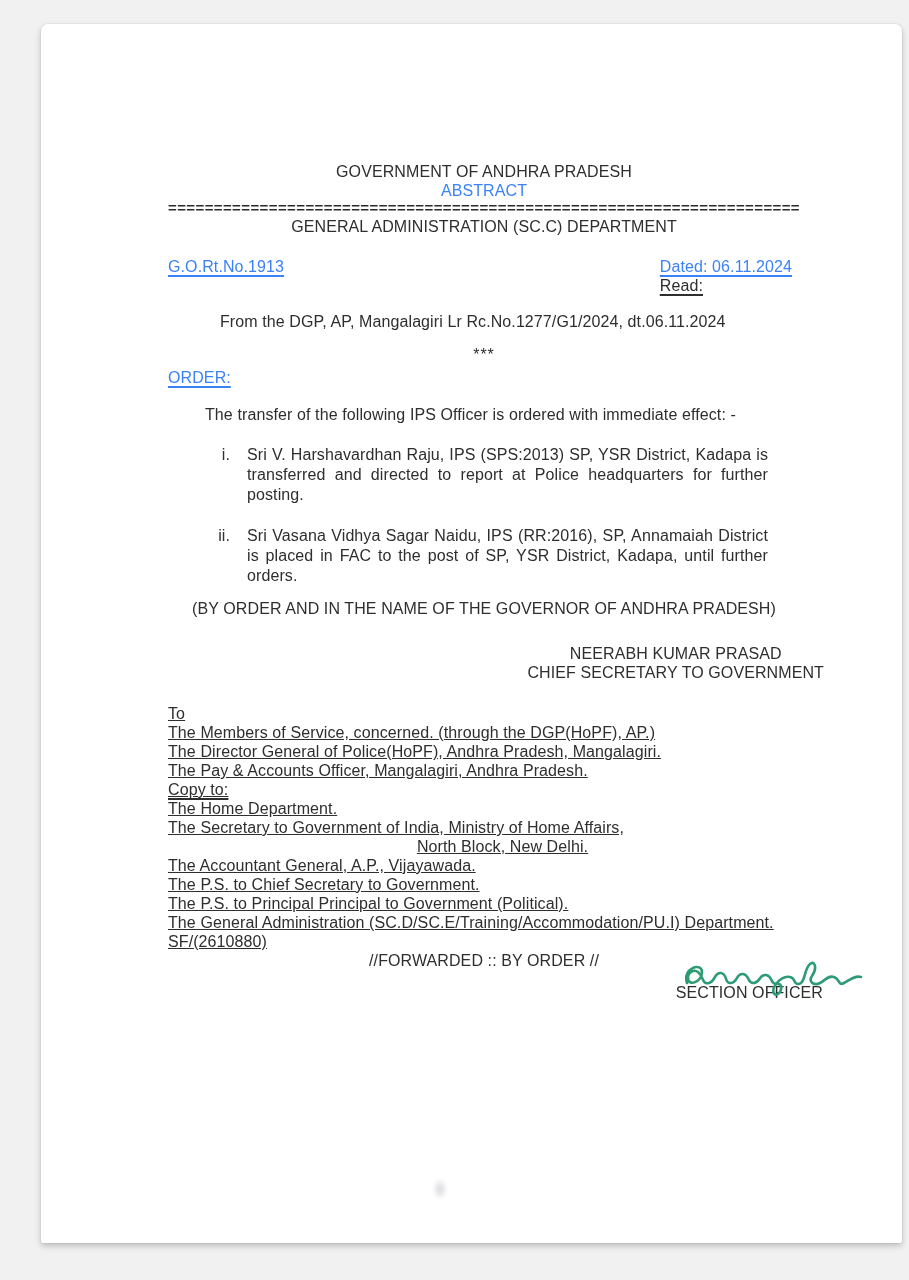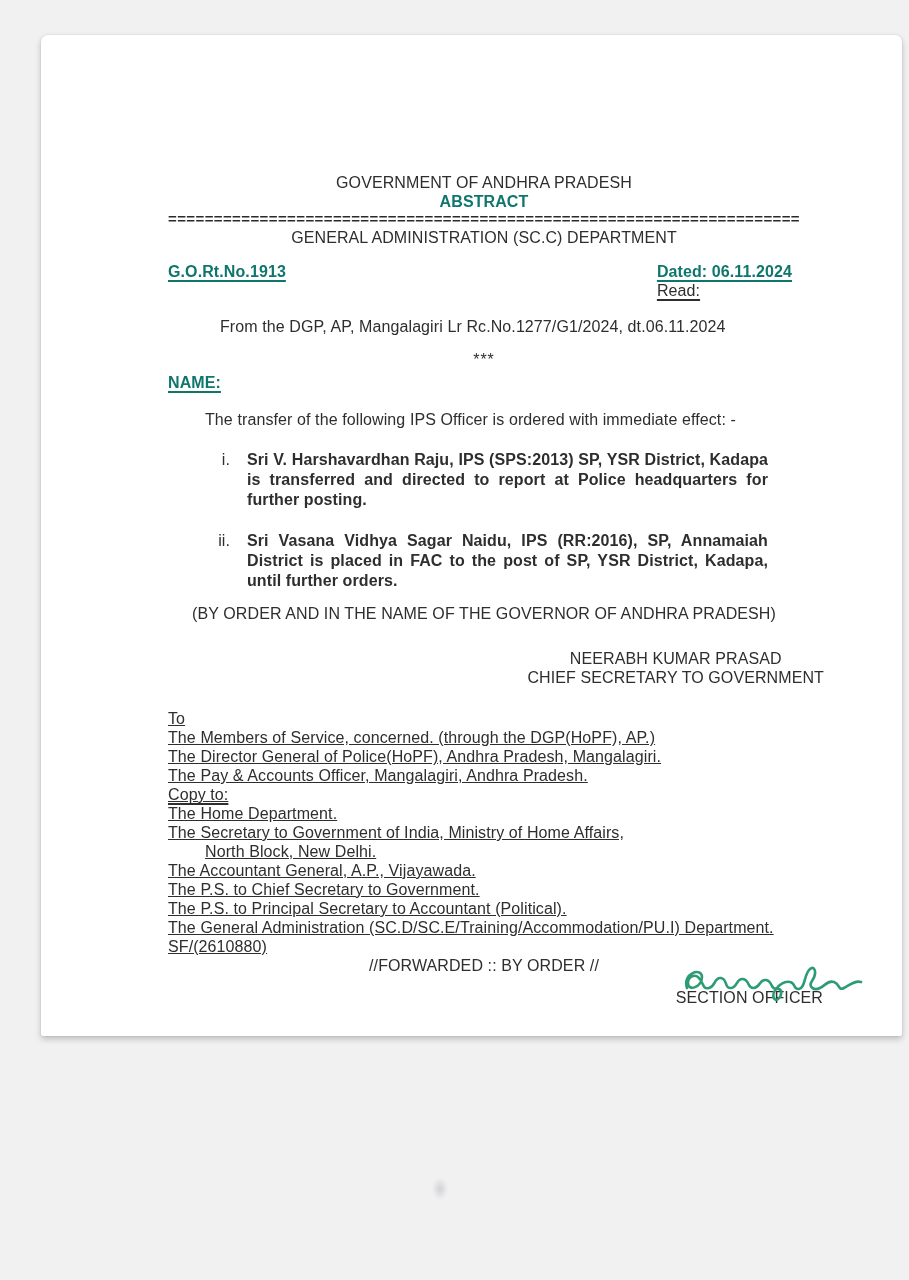--- a/index.html
+++ b/index.html
@@ -6,71 +6,71 @@
   html,body { width:909px; height:1280px; }
   body {
     background:#f1f1f2;
     font-family:"Liberation Sans", sans-serif;
     color:#2e2e2e;
     overflow:hidden;
     position:relative;
   }
   .paper {
     position:absolute;
-    left:41px; top:35px;
-    width:861px; height:1001px;
+    left:41px; top:24px;
+    width:861px; height:1219px;
     background:#ffffff;
     border-radius:7px 7px 2px 2px;
     box-shadow:0 3px 6px rgba(0,0,0,0.22), 0 0 0 1px rgba(0,0,0,0.03);
   }
   .content {
     position:absolute;
     left:0; top:0; right:0; bottom:0;
     padding:139px 102px 0 127px;
     font-size:16px;
     line-height:19px;
     letter-spacing:0.1px;
   }
   .t-center { text-align:center; }
-  .bold { font-weight:bold; color:#0f766e; }
+  .bold { font-weight:normal; color:#3b82f6; }
   .u { text-decoration:underline; text-underline-offset:3px; text-decoration-thickness:1.5px; }
   .title-line { line-height:18px; }
   .subject { margin-top:13px; }
   .separator {
     margin-top:1px;
     font-size:15px;
     line-height:14px;
     font-weight:bold;
     letter-spacing:0.4px;
     white-space:nowrap;
     overflow:hidden;
     color:#2a2a2a;
   }
   .department { margin-top:2px; }
   .go-row {
-    margin-top:15px;
+    margin-top:21px;
     display:flex;
     justify-content:space-between;
     align-items:flex-start;
   }
   .dated-block { text-align:left; margin-right:8px; }
   .reference { margin-top:17px; margin-left:52px; }
   .stars { margin-top:14px; text-align:center; letter-spacing:1px; }
   .order-label { margin-top:4px; }
   .intro { margin-top:18px; text-indent:37px; }
   .order-list { margin-top:21px; }
   .order-item { display:flex; line-height:20px; }
   .order-item + .order-item { margin-top:21px; }
   .item-num { width:20px; margin-left:42px; text-align:right; flex:none; }
-  .item-text { margin-left:17px; width:521px; text-align:justify;font-weight:bold; }
+  .item-text { margin-left:17px; width:521px; text-align:justify; }
   .by-order { margin-top:13px; text-align:center; }
   .signatory { margin-top:26px; text-align:right; margin-right:-24px; }
   .signatory .inner { display:inline-block; text-align:center; }
   .address { margin-top:22px;text-decoration:underline; }
-  .address .indent { margin-left:37px; }
+  .address .indent { margin-left:37px;text-align:center; }
   .forwarded { text-align:center; margin-top:0; }
   .sign-block { position:relative; margin-top:13px; text-align:right; margin-right:-23px; height:50px; }
   .sign-label { display:inline-block; position:relative; }
   .signature-svg { position:absolute; right:-42px; top:-27px; width:186px; height:42px; }
   .scan-artifact {
     position:absolute;
     left:432px; top:1178px;
     width:16px; height:22px;
     background:radial-gradient(ellipse at center, rgba(150,150,160,0.35), rgba(150,150,160,0) 70%);
     filter:blur(1px);
@@ -92,21 +92,21 @@
       <div class="bold u">G.O.Rt.No.1913</div>
       <div class="dated-block">
         <div class="bold u">Dated: 06.11.2024</div>
         <div class="u">Read:</div>
       </div>
     </div>
 
     <div class="reference">From the DGP, AP, Mangalagiri Lr Rc.No.1277/G1/2024, dt.06.11.2024</div>
     <div class="stars">***</div>
 
-    <div class="order-label bold u">NAME:</div>
+    <div class="order-label bold u">ORDER:</div>
     <div class="intro">The transfer of the following IPS Officer is ordered with immediate effect: -</div>
 
     <div class="order-list">
       <div class="order-item">
         <div class="item-num">i.</div>
         <div class="item-text">Sri V. Harshavardhan Raju, IPS (SPS:2013) SP, YSR District, Kadapa is transferred and directed to report at Police headquarters for further posting.</div>
       </div>
       <div class="order-item">
         <div class="item-num">ii.</div>
         <div class="item-text">Sri Vasana Vidhya Sagar Naidu, IPS (RR:2016), SP, Annamaiah District is placed in FAC to the post of SP, YSR District, Kadapa, until further orders.</div>
@@ -126,21 +126,21 @@
       <div>To</div>
       <div>The Members of Service, concerned. (through the DGP(HoPF), AP.)</div>
       <div>The Director General of Police(HoPF), Andhra Pradesh, Mangalagiri.</div>
       <div>The Pay &amp; Accounts Officer, Mangalagiri, Andhra Pradesh.</div>
       <div class="u">Copy to:</div>
       <div>The Home Department.</div>
       <div>The Secretary to Government of India, Ministry of Home Affairs,</div>
       <div class="indent">North Block, New Delhi.</div>
       <div>The Accountant General, A.P., Vijayawada.</div>
       <div>The P.S. to Chief Secretary to Government.</div>
-      <div>The P.S. to Principal Secretary to Accountant (Political).</div>
+      <div>The P.S. to Principal Principal to Government (Political).</div>
       <div>The General Administration (SC.D/SC.E/Training/Accommodation/PU.I) Department.</div>
       <div>SF/(2610880)</div>
     </div>
 
     <div class="forwarded">//FORWARDED :: BY ORDER //</div>
 
     <div class="sign-block">
       <span class="sign-label">
         <svg class="signature-svg" viewBox="0 0 186 42" fill="none" xmlns="http://www.w3.org/2000/svg">
           <path d="M8,27 C3,12 23,6 23,16 C23,26 9,31 9,22 C9,16 15,13 19,16 C25,21 23,29 30,27 C37,25 35,16 42,17 C49,18 45,28 52,27 C59,26 57,17 64,18 C71,19 68,28 75,27 C82,26 80,18 87,19 C94,20 91,29 98,28 C104,27 103,35 99,38 C95,41 92,34 97,28 C101,23 106,20 111,21 C117,22 114,29 120,28 C126,27 125,15 130,9 C135,3 139,11 133,20 C129,26 135,30 141,27 C147,24 149,19 155,21 C161,23 159,30 165,27 C171,24 176,19 182,21" stroke="#2d9b74" stroke-width="2.6" stroke-linecap="round"></path>

